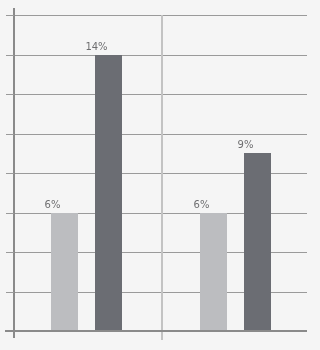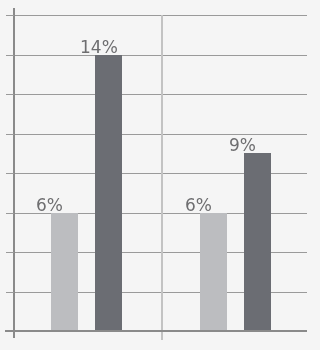--- a/index.html
+++ b/index.html
@@ -74,22 +74,22 @@
 
   .bar {
     position: absolute;
     bottom: 0;
   }
   .bar-light { background: #bcbdc0; }
   .bar-dark  { background: #6b6d73; }
 
   .bar-label {
     position: absolute;
-    text-align: left;
-    font-size: 17px;
+    text-align: center;
+    font-size: 10px;
     line-height: 12px;
     color: #6e6e70;
     letter-spacing: 0px;
     white-space: nowrap;
   }
 </style>
 </head>
 <body>
 
 <div id="chart-root">

